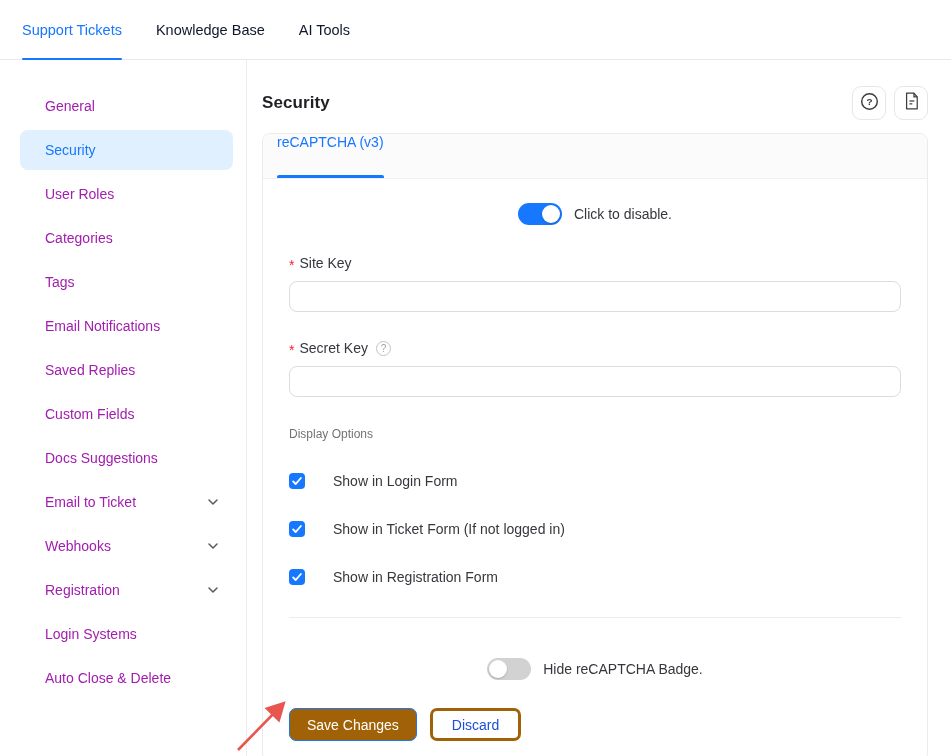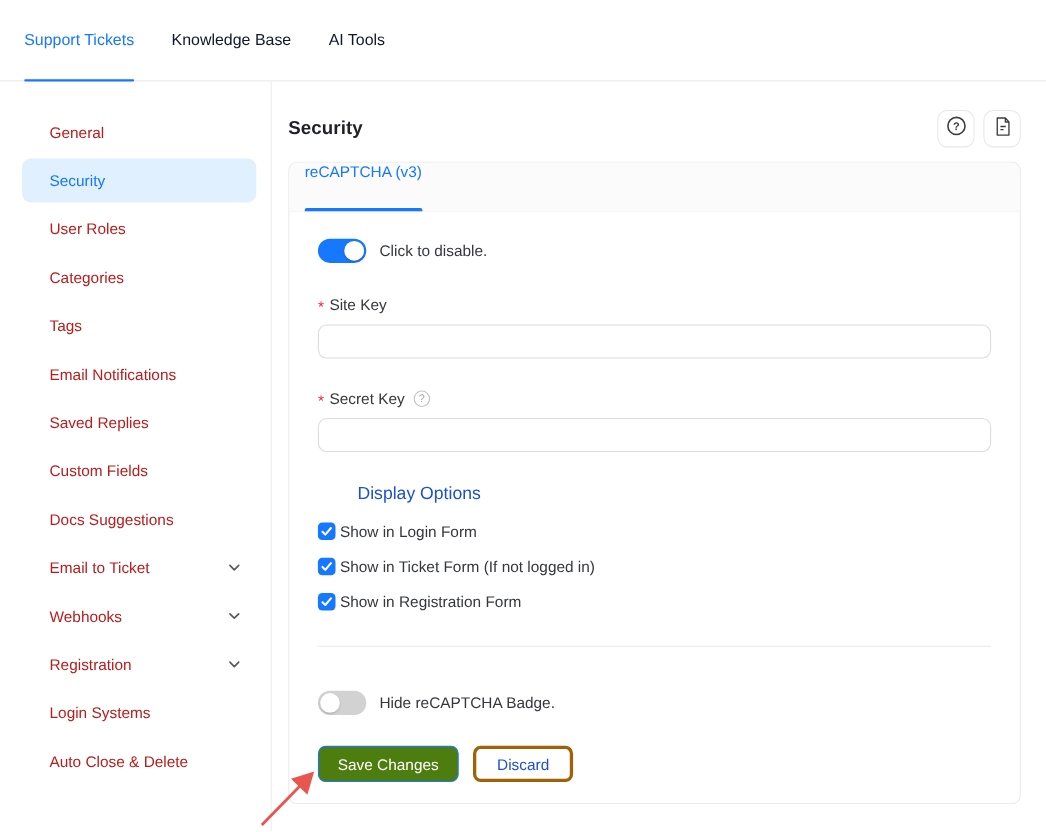--- a/index.html
+++ b/index.html
@@ -1,42 +1,42 @@
 <!DOCTYPE html>
 <html><head>
 <meta charset="utf-8">
 <style>
   * { box-sizing: border-box; margin: 0; padding: 0; }
   html, body { width: 951px; height: 756px; background: #fff; overflow: hidden; }
   body { font-family: "Liberation Sans", sans-serif; color: #2f3237; position: relative; }
 
   
   .topnav {
-    height: 74px; border-bottom: 1px solid #e9e9e9;
+    height: 60px; border-bottom: 1px solid #e9e9e9;
     display: flex; align-items: center; padding-left: 22px; gap: 34px;
   }
   .topnav .tab {
     position: relative; height: 100%; display: flex; align-items: center;
     font-size: 14.5px; color: #0f172a; cursor: pointer; white-space: nowrap;
   }
   .topnav .tab.active { color: #1677ff; }
   .topnav .tab.active::after {
     content: ""; position: absolute; left: 0; right: 0; bottom: -1px;
     height: 2.5px; background: #1677ff; border-radius: 2px;
   }
 
   
   .shell { display: flex; height: 698px; }
 
   
   .sidebar { width: 247px; flex-shrink: 0; border-right: 1px solid #ededed; padding-top: 26px; }
   .side-item {
     height: 40px; margin: 4px 13px 0 20px; padding: 0 14px 0 25px;
     display: flex; align-items: center; justify-content: space-between;
-    font-size: 14px; color: #b91c1c; border-radius: 8px; cursor: pointer;
+    font-size: 14px; color: #a21caf; border-radius: 8px; cursor: pointer;
   }
   .side-item:first-child { margin-top: 0; }
   .side-item.active { background: #e1f0fe; color: #1677ff; }
   .chev { display: flex; align-items: center; }
 
   
   .main { flex: 1; padding: 0 23px 0 15px; }
   .main-header { margin-top: 26px; display: flex; align-items: center; justify-content: space-between; }
   .page-title { font-size: 17px; font-weight: 700; color: #1f2125; letter-spacing: .1px; }
   .header-actions { display: flex; gap: 8px; }
@@ -56,21 +56,21 @@
     position: relative; display: flex; align-items: flex-start;
     font-size: 14px; color: #1677ff; cursor: pointer;
   }
   .card-tab::after {
     content: ""; position: absolute; left: 0; right: 0; bottom: 0;
     height: 3px; background: #1677ff; border-radius: 2px 2px 0 0;
   }
   .card-body { padding: 24px 26px 19px 26px; }
 
   
-  .toggle-row { display: flex; align-items: center; gap: 12px; }
+  .toggle-row { display: flex; align-items: center; gap: 12px; justify-content: center; }
   .switch { width: 44px; height: 22px; border-radius: 11px; position: relative; cursor: pointer; flex-shrink: 0; }
   .switch.on { background: #1677ff; }
   .switch.off { background: #d2d2d2; }
   .switch .knob {
     position: absolute; top: 2px; width: 18px; height: 18px;
     border-radius: 50%; background: #fff; box-shadow: 0 1px 2px rgba(0,0,0,.2);
   }
   .switch.on .knob { right: 2px; }
   .switch.off .knob { left: 2px; }
   .toggle-label { font-size: 14px; color: #35373c; }
@@ -84,35 +84,35 @@
     color: #a3a3a3; font-size: 10px; display: inline-flex; align-items: center;
     justify-content: center; margin-left: 3px; cursor: pointer;
   }
   .text-input {
     margin-top: 10px; width: 100%; height: 31px; border: 1px solid #dcdcdc;
     border-radius: 8px; padding: 0 11px; font-size: 14px; color: #333;
     font-family: "Liberation Sans", sans-serif; outline: none; background: #fff;
   }
 
   
-  .display-options-label { margin-top: 30px; font-size: 16px; color: #1d4ed8; margin-left: 36px; }
-  .chk-row { margin-top: 16px; display: flex; align-items: center; gap: 4px; cursor: pointer; }
+  .display-options-label { margin-top: 30px; font-size: 12px; color: #737373; }
+  .chk-row { margin-top: 32px; display: flex; align-items: center; gap: 28px; cursor: pointer; }
   .chk {
     width: 16px; height: 16px; border-radius: 4px; background: #1677ff;
     display: flex; align-items: center; justify-content: center; flex-shrink: 0;
   }
   .chk-label { font-size: 14px; color: #35373c; }
 
   .divider { margin-top: 32px; border-top: 1px solid #ececec; }
   .badge-toggle { margin-top: 40px; }
 
   
   .btn-row { margin-top: 28px; display: flex; gap: 13px; }
   .btn { height: 33px; border-radius: 7px; font-size: 14px; cursor: pointer; font-family: "Liberation Sans", sans-serif; }
-  .btn-primary { background: #4d7c0f; border: 1px solid #1677ff; color: #fff; padding: 0 17px; }
+  .btn-primary { background: #a16207; border: 1px solid #1677ff; color: #fff; padding: 0 17px; }
   .btn-default { background: #fff; border: 3px solid #a16207; color: #1d4ed8; padding: 0 19px; }
 
   
   .annotation-arrow { position: absolute; left: 228px; top: 688px; pointer-events: none; }
 </style>
 </head>
 <body>
 
 <div class="topnav">
   <div class="tab active">

